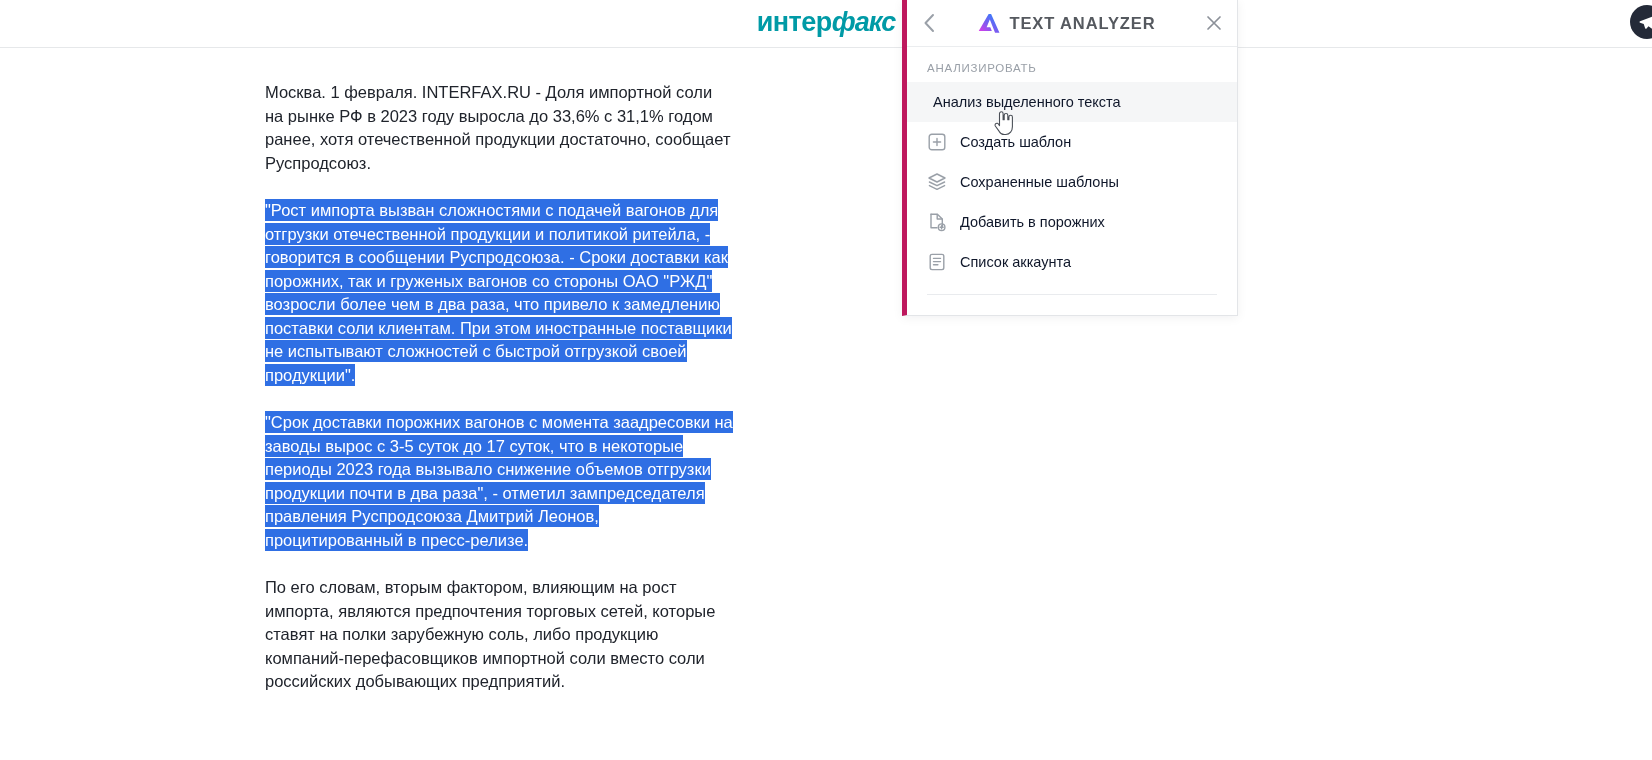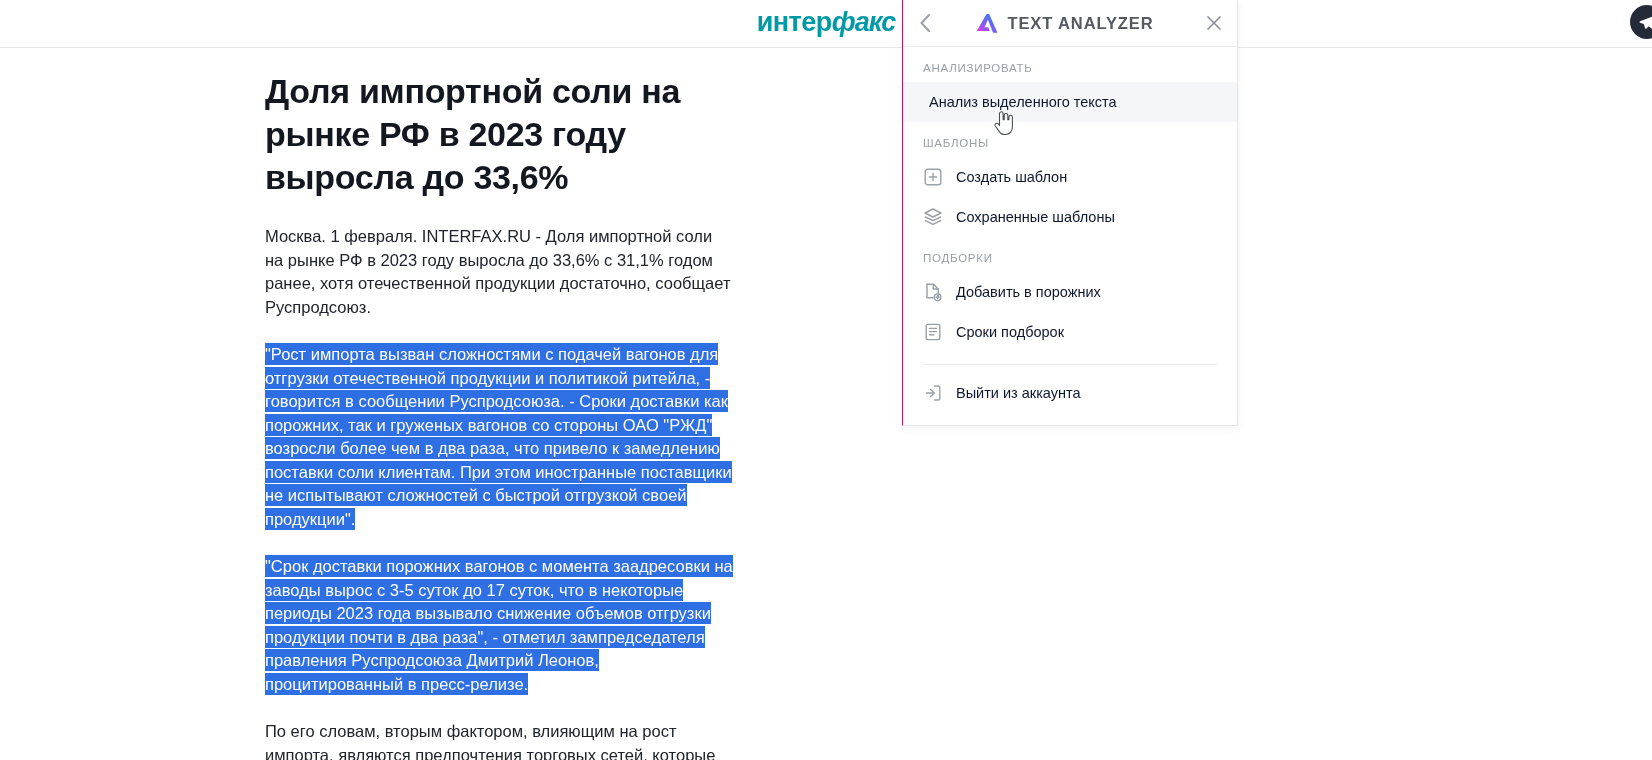--- a/index.html
+++ b/index.html
@@ -100,21 +100,21 @@
     padding: 2px 0;
   }
 
   
   .ext-panel {
     position: absolute;
     left: 902px;
     top: 0;
     width: 336px;
     background: #ffffff;
-    border-left: 1px solid #be185d;
+    border-left: 5px solid #be185d;
     border-right: 1px solid #e3e5e8;
     border-bottom: 1px solid #e3e5e8;
     box-shadow: 0 2px 10px rgba(20,24,34,0.06);
     z-index: 20;
   }
 
   .ext-head {
     position: relative;
     height: 47px;
     display: flex;
@@ -214,21 +214,20 @@
       <div class="brand-logo"><span>интер</span><span class="slant">факс</span></div>
 
       <div class="tg-badge">
         <svg width="19" height="19" viewBox="0 0 24 24" aria-hidden="true">
           <path d="M21.3 3.2 2.6 10.4c-.9.35-.87 1.63.04 1.94l4.6 1.55 1.76 5.3c.26.79 1.28.98 1.81.34l2.4-2.9 4.6 3.38c.67.5 1.63.13 1.8-.69L22.9 4.33c.17-.83-.66-1.48-1.6-1.13z" fill="#ffffff"></path>
         </svg>
       </div>
     </div>
 
     <div class="article">
-      <h1>Доля импортной соли на рынке РФ в 2023 году выросла до 33,6%</h1>
       <div id="paras">
           <p>Москва. 1 февраля. INTERFAX.RU - Доля импортной соли на рынке РФ в 2023 году выросла до 33,6% с 31,1% годом ранее, хотя отечественной продукции достаточно, сообщает Руспродсоюз.</p>
           <p class="selected"><span class="hl">"Рост импорта вызван сложностями с подачей вагонов для отгрузки отечественной продукции и политикой ритейла, - говорится в сообщении Руспродсоюза. - Сроки доставки как порожних, так и груженых вагонов со стороны ОАО "РЖД" возросли более чем в два раза, что привело к замедлению поставки соли клиентам. При этом иностранные поставщики не испытывают сложностей с быстрой отгрузкой своей продукции".</span></p>
           <p class="selected"><span class="hl">"Срок доставки порожних вагонов с момента заадресовки на заводы вырос с 3-5 суток до 17 суток, что в некоторые периоды 2023 года вызывало снижение объемов отгрузки продукции почти в два раза", - отметил зампредседателя правления Руспродсоюза Дмитрий Леонов, процитированный в пресс-релизе.</span></p>
           <p>По его словам, вторым фактором, влияющим на рост импорта, являются предпочтения торговых сетей, которые ставят на полки зарубежную соль, либо продукцию компаний-перефасовщиков импортной соли вместо соли российских добывающих предприятий.</p>
         </div>
     </div>
   </div>
 
   <div class="ext-panel">
@@ -259,73 +258,61 @@
           <path d="M2 2 14 14 M14 2 2 14" stroke="#8c9199" stroke-width="1.7" stroke-linecap="round"></path>
         </svg>
       </div>
     </div>
 
     <div class="ext-body" id="panel-body">
         <div class="sec-label">АНАЛИЗИРОВАТЬ</div>
         <div class="menu-item hover noicon">
           <span>Анализ выделенного текста</span>
         </div>
-        <div class="sec-label">ШАБЛОНЫ</div>
         <div class="menu-item">
           <span class="ic">
             <svg width="20" height="20" viewBox="0 0 20 20">
               <rect x="2.2" y="2.2" width="15.6" height="15.6" rx="2.6" stroke="#9aa0a8" stroke-width="1.4" fill="none" stroke-linecap="round" stroke-linejoin="round"></rect>
               <path d="M10 6.4v7.2M6.4 10h7.2" stroke="#9aa0a8" stroke-width="1.4" fill="none" stroke-linecap="round" stroke-linejoin="round"></path>
             </svg>
           </span>
           <span>Создать шаблон</span>
         </div>
         <div class="menu-item">
           <span class="ic">
             <svg width="20" height="20" viewBox="0 0 20 20">
               <path d="M10 2 18 6l-8 4-8-4 8-4z" stroke="#9aa0a8" stroke-width="1.4" fill="none" stroke-linecap="round" stroke-linejoin="round"></path>
               <path d="M2.4 10 10 13.7 17.6 10" stroke="#9aa0a8" stroke-width="1.4" fill="none" stroke-linecap="round" stroke-linejoin="round"></path>
               <path d="M2.4 13.6 10 17.3 17.6 13.6" stroke="#9aa0a8" stroke-width="1.4" fill="none" stroke-linecap="round" stroke-linejoin="round"></path>
             </svg>
           </span>
           <span>Сохраненные шаблоны</span>
         </div>
-        <div class="sec-label">ПОДБОРКИ</div>
         <div class="menu-item">
           <span class="ic">
             <svg width="20" height="20" viewBox="0 0 20 20">
               <path d="M4 2.2h6.4L15.3 7v7.4" stroke="#9aa0a8" stroke-width="1.4" fill="none" stroke-linecap="round" stroke-linejoin="round"></path>
               <path d="M4 2.2v13.6h6" stroke="#9aa0a8" stroke-width="1.4" fill="none" stroke-linecap="round" stroke-linejoin="round"></path>
               <path d="M10.2 2.4V7h4.8" stroke="#9aa0a8" stroke-width="1.4" fill="none" stroke-linecap="round" stroke-linejoin="round"></path>
               <circle cx="14.6" cy="15.2" r="3.3" stroke="#9aa0a8" stroke-width="1.4" fill="none" stroke-linecap="round" stroke-linejoin="round"></circle>
               <path d="M14.6 13.6v3.2M13 15.2h3.2" stroke="#9aa0a8" stroke-width="1.4" fill="none" stroke-linecap="round" stroke-linejoin="round"></path>
             </svg>
           </span>
           <span>Добавить в порожних</span>
         </div>
         <div class="menu-item">
           <span class="ic">
             <svg width="20" height="20" viewBox="0 0 20 20">
               <rect x="3.2" y="2.4" width="13.6" height="15.2" rx="1.8" stroke="#9aa0a8" stroke-width="1.4" fill="none" stroke-linecap="round" stroke-linejoin="round"></rect>
               <path d="M6.5 6.4h7M6.5 9.6h7M6.5 12.8h4.4" stroke="#9aa0a8" stroke-width="1.4" fill="none" stroke-linecap="round" stroke-linejoin="round"></path>
             </svg>
           </span>
-          <span>Сроки подборок</span>
+          <span>Список аккаунта</span>
         </div>
         <div class="ext-sep"></div>
-        <div class="menu-item">
-          <span class="ic">
-            <svg width="20" height="20" viewBox="0 0 20 20">
-              <path d="M11.6 3h3.6a1.6 1.6 0 0 1 1.6 1.6v10.8a1.6 1.6 0 0 1-1.6 1.6h-3.6" stroke="#9aa0a8" stroke-width="1.4" fill="none" stroke-linecap="round" stroke-linejoin="round"></path>
-              <path d="M7.6 13.4 11.2 10 7.6 6.6" stroke="#9aa0a8" stroke-width="1.4" fill="none" stroke-linecap="round" stroke-linejoin="round"></path>
-              <path d="M11 10H3.4" stroke="#9aa0a8" stroke-width="1.4" fill="none" stroke-linecap="round" stroke-linejoin="round"></path>
-            </svg>
-          </span>
-          <span>Выйти из аккаунта</span>
-        </div>
       </div>
   </div>
 
   <div class="cursor">
     <svg width="22" height="28" viewBox="0 0 22 28" aria-hidden="true">
       <path d="M6.5 14.5V5.6c0-1 .8-1.8 1.8-1.8s1.8.8 1.8 1.8v6.1h1.1V7.3c0-1 .8-1.8 1.8-1.8s1.8.8 1.8 1.8v4.4h1.1V9.1c0-1 .8-1.8 1.8-1.8s1.7.8 1.7 1.8v9.6c0 4.1-2.6 7.8-6.6 7.8h-1.6c-2.3 0-4-1.3-5-3.1L2.3 18c-.5-.9-.2-2 .7-2.5.8-.5 1.9-.3 2.4.5l1.1 1.6z" fill="#ffffff" stroke="#4a4f57" stroke-width="1.1" stroke-linejoin="round"></path>
     </svg>
   </div>
 
 </div>

